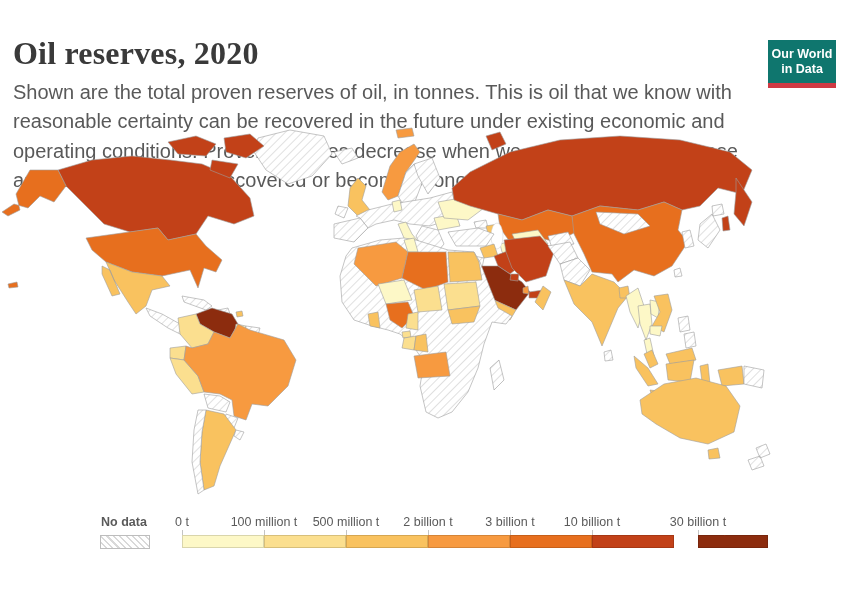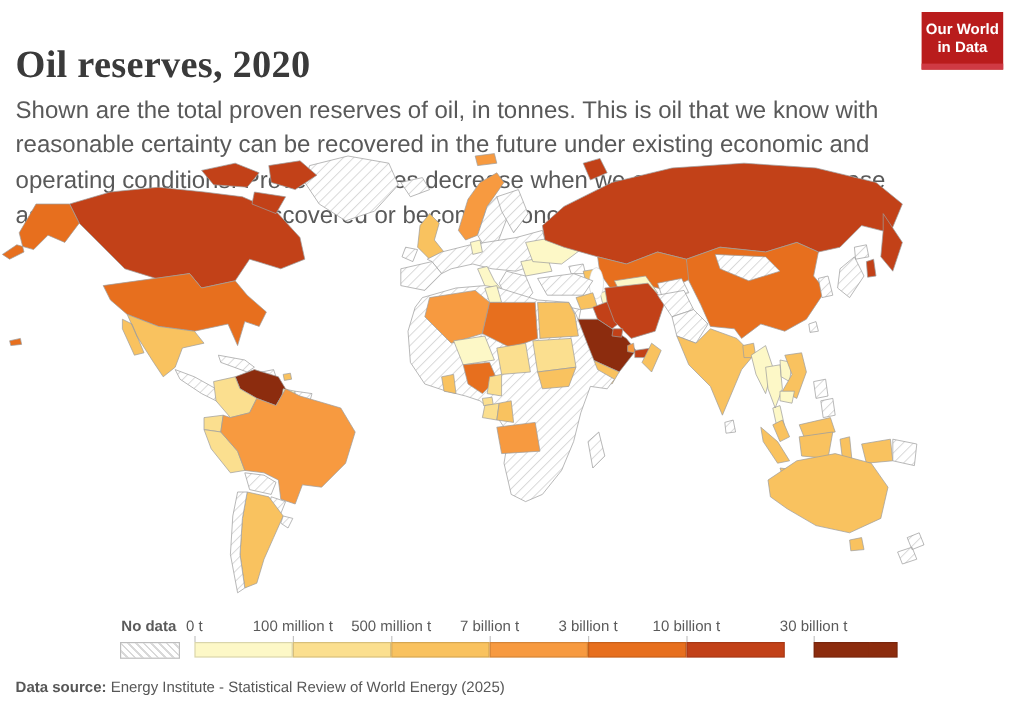--- a/index.html
+++ b/index.html
@@ -16,42 +16,42 @@
   .map-wrap{position:absolute;left:0;top:120px;width:850px;height:388px;}
   .land{stroke:#9d9d9d;stroke-width:.6;stroke-linejoin:round;}
   .sea{stroke:#cfcfcf;stroke-width:.5;}
   
   .legend{position:absolute;left:0;top:512px;width:850px;height:42px;font-size:12.5px;color:#5a5a5a;}
   .nodata-group{position:absolute;left:100px;top:3px;width:48px;}
   .nodata-label{position:absolute;left:24px;top:0;transform:translateX(-50%);white-space:nowrap;font-weight:bold;}
   .nodata-swatch{position:absolute;left:0;top:20px;width:48px;height:12px;border:1px solid #bdbdbd;
      background:repeating-linear-gradient(45deg,#ffffff 0 3px,#d9d9d9 3px 4.5px);}
   .bins{position:absolute;left:162px;top:3px;height:38px;}
-  .bin{position:absolute;top:0;height:38px;}
+  .bin{position:absolute;top:0;height:38px;margin-left:20px;}
   .bin-label{position:absolute;left:0;top:0;transform:translateX(-50%);white-space:nowrap;}
   .bin-tick{position:absolute;left:0;top:15px;width:1px;height:5px;background:#c4c4c4;}
   .bin-swatch{position:absolute;left:0;top:20px;right:0;height:13px;border:1px solid rgba(0,0,0,.14);
               box-sizing:border-box;}
   .bin-arrow{position:absolute;top:20px;width:0;height:0;border-top:6.5px solid transparent;
              border-bottom:6.5px solid transparent;border-left:14px solid #8c2c0e;}
   
   .footer{position:absolute;left:13px;right:13px;top:566px;font-size:12.5px;color:#575757;
           display:flex;justify-content:space-between;}
   .footer b{font-weight:bold;}
   .footer-right{color:#575757;cursor:pointer;}
 </style>
 </head>
 <body>
 
 <div class="page">
 
   <h1 class="title">Oil reserves, 2020</h1>
   <p class="subtitle">Shown are the total proven reserves of oil, in tonnes. This is oil that we know with reasonable certainty can be recovered in the future under existing economic and operating conditions. Proven reserves decrease when we extract oil, and increase as new resources are discovered or become economically viable to extract.</p>
 
-  <div class="owid-logo" style="background: #b91c1c; border-bottom-color: rgb(207, 58, 68);">
+  <div class="owid-logo" style="background: #0f766e; border-bottom-color: rgb(207, 58, 68); margin-top: 30px;">
     <div>Our World</div>
     <div>in Data</div>
   </div>
 
   <div class="map-wrap">
     <svg width="850" height="388" viewBox="0 0 850 388">
       <defs>
         <pattern id="hatch" width="6" height="6" patternUnits="userSpaceOnUse" patternTransform="rotate(45)">
           <rect width="6" height="6" fill="#ffffff"></rect>
           <line x1="0" y1="0" x2="0" y2="6" stroke="#d8d8d8" stroke-width="1.6"></line>
@@ -178,21 +178,21 @@
         <span class="bin-label">100 million t</span>
         <span class="bin-tick"></span>
         <div class="bin-swatch" style="background: rgb(251, 223, 143);"></div>
       </div>
       <div class="bin" style="left:164px;width:82px">
         <span class="bin-label">500 million t</span>
         <span class="bin-tick"></span>
         <div class="bin-swatch" style="background: rgb(249, 194, 95);"></div>
       </div>
       <div class="bin" style="left:246px;width:82px">
-        <span class="bin-label">7 billion t</span>
+        <span class="bin-label">2 billion t</span>
         <span class="bin-tick"></span>
         <div class="bin-swatch" style="background: rgb(247, 154, 64);"></div>
       </div>
       <div class="bin" style="left:328px;width:82px">
         <span class="bin-label">3 billion t</span>
         <span class="bin-tick"></span>
         <div class="bin-swatch" style="background: rgb(231, 111, 30);"></div>
       </div>
       <div class="bin" style="left:410px;width:82px">
         <span class="bin-label">10 billion t</span>
@@ -202,19 +202,15 @@
       <div class="bin" style="left:516px;width:70px">
         <span class="bin-label">30 billion t</span>
         <span class="bin-tick"></span>
         <div class="bin-swatch" style="background: rgb(140, 44, 14);"></div>
       </div>
       <div class="bin-arrow" style="left: 562px; border-left-color: rgb(140, 44, 14);"></div>
     </div>
   </div>
 
   <div class="footer">
-    <div>
-      <b>Data source:</b>
-      <span>Energy Institute - Statistical Review of World Energy (2025)</span>
-    </div>
   </div>
 
 </div>
 
 </body></html>

